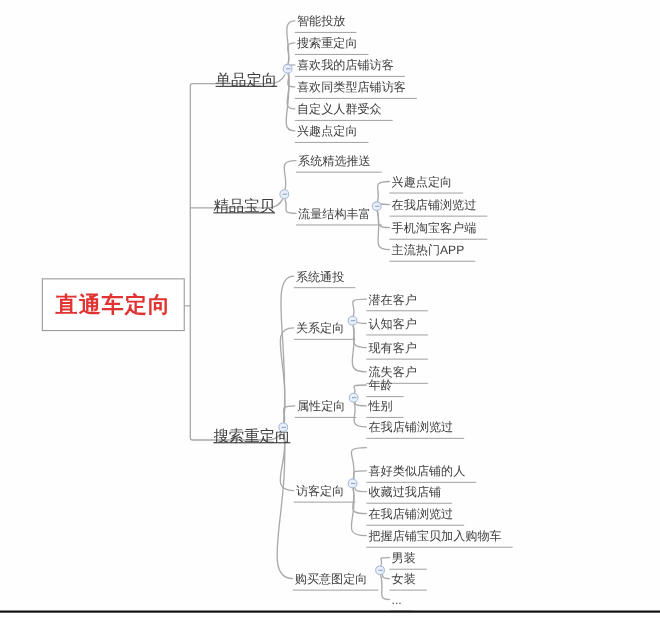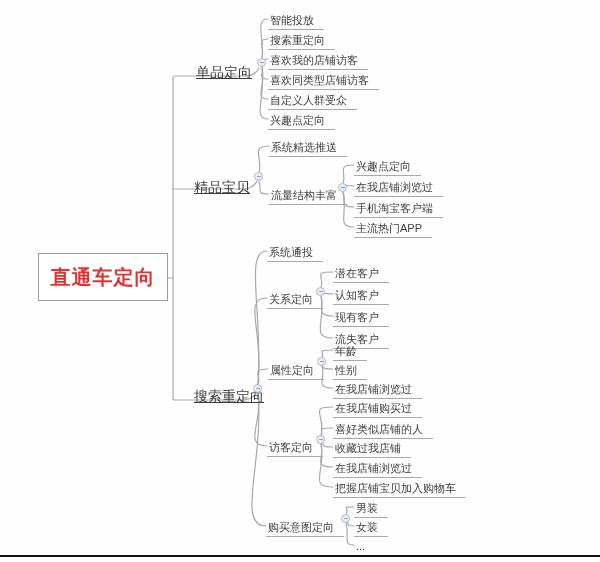--- a/index.html
+++ b/index.html
@@ -128,21 +128,20 @@
 
   <div class="node leaf" style="left:333px;top:257px">潜在客户</div>
   <div class="node leaf" style="left:333px;top:279px">认知客户</div>
   <div class="node leaf" style="left:333px;top:301px">现有客户</div>
   <div class="node leaf" style="left:333px;top:323px">流失客户</div>
 
   <div class="node leaf" style="left:333px;top:335px">年龄</div>
   <div class="node leaf" style="left:333px;top:354px">性别</div>
   <div class="node leaf" style="left:333px;top:373px">在我店铺浏览过</div>
 
-  <div class="node leaf" style="left:333px;top:392px">在我店铺购买过</div>
   <div class="node leaf" style="left:333px;top:413px">喜好类似店铺的人</div>
   <div class="node leaf" style="left:333px;top:432px">收藏过我店铺</div>
   <div class="node leaf" style="left:333px;top:452px">在我店铺浏览过</div>
   <div class="node leaf" style="left:333px;top:472px">把握店铺宝贝加入购物车</div>
 
   <div class="node leaf" style="left:354px;top:492px">男装</div>
   <div class="node leaf" style="left:354px;top:511px">女装</div>
   <div class="node leaf" style="left:354px;top:530px">...</div>
 
   <div class="bottom-line"></div>

